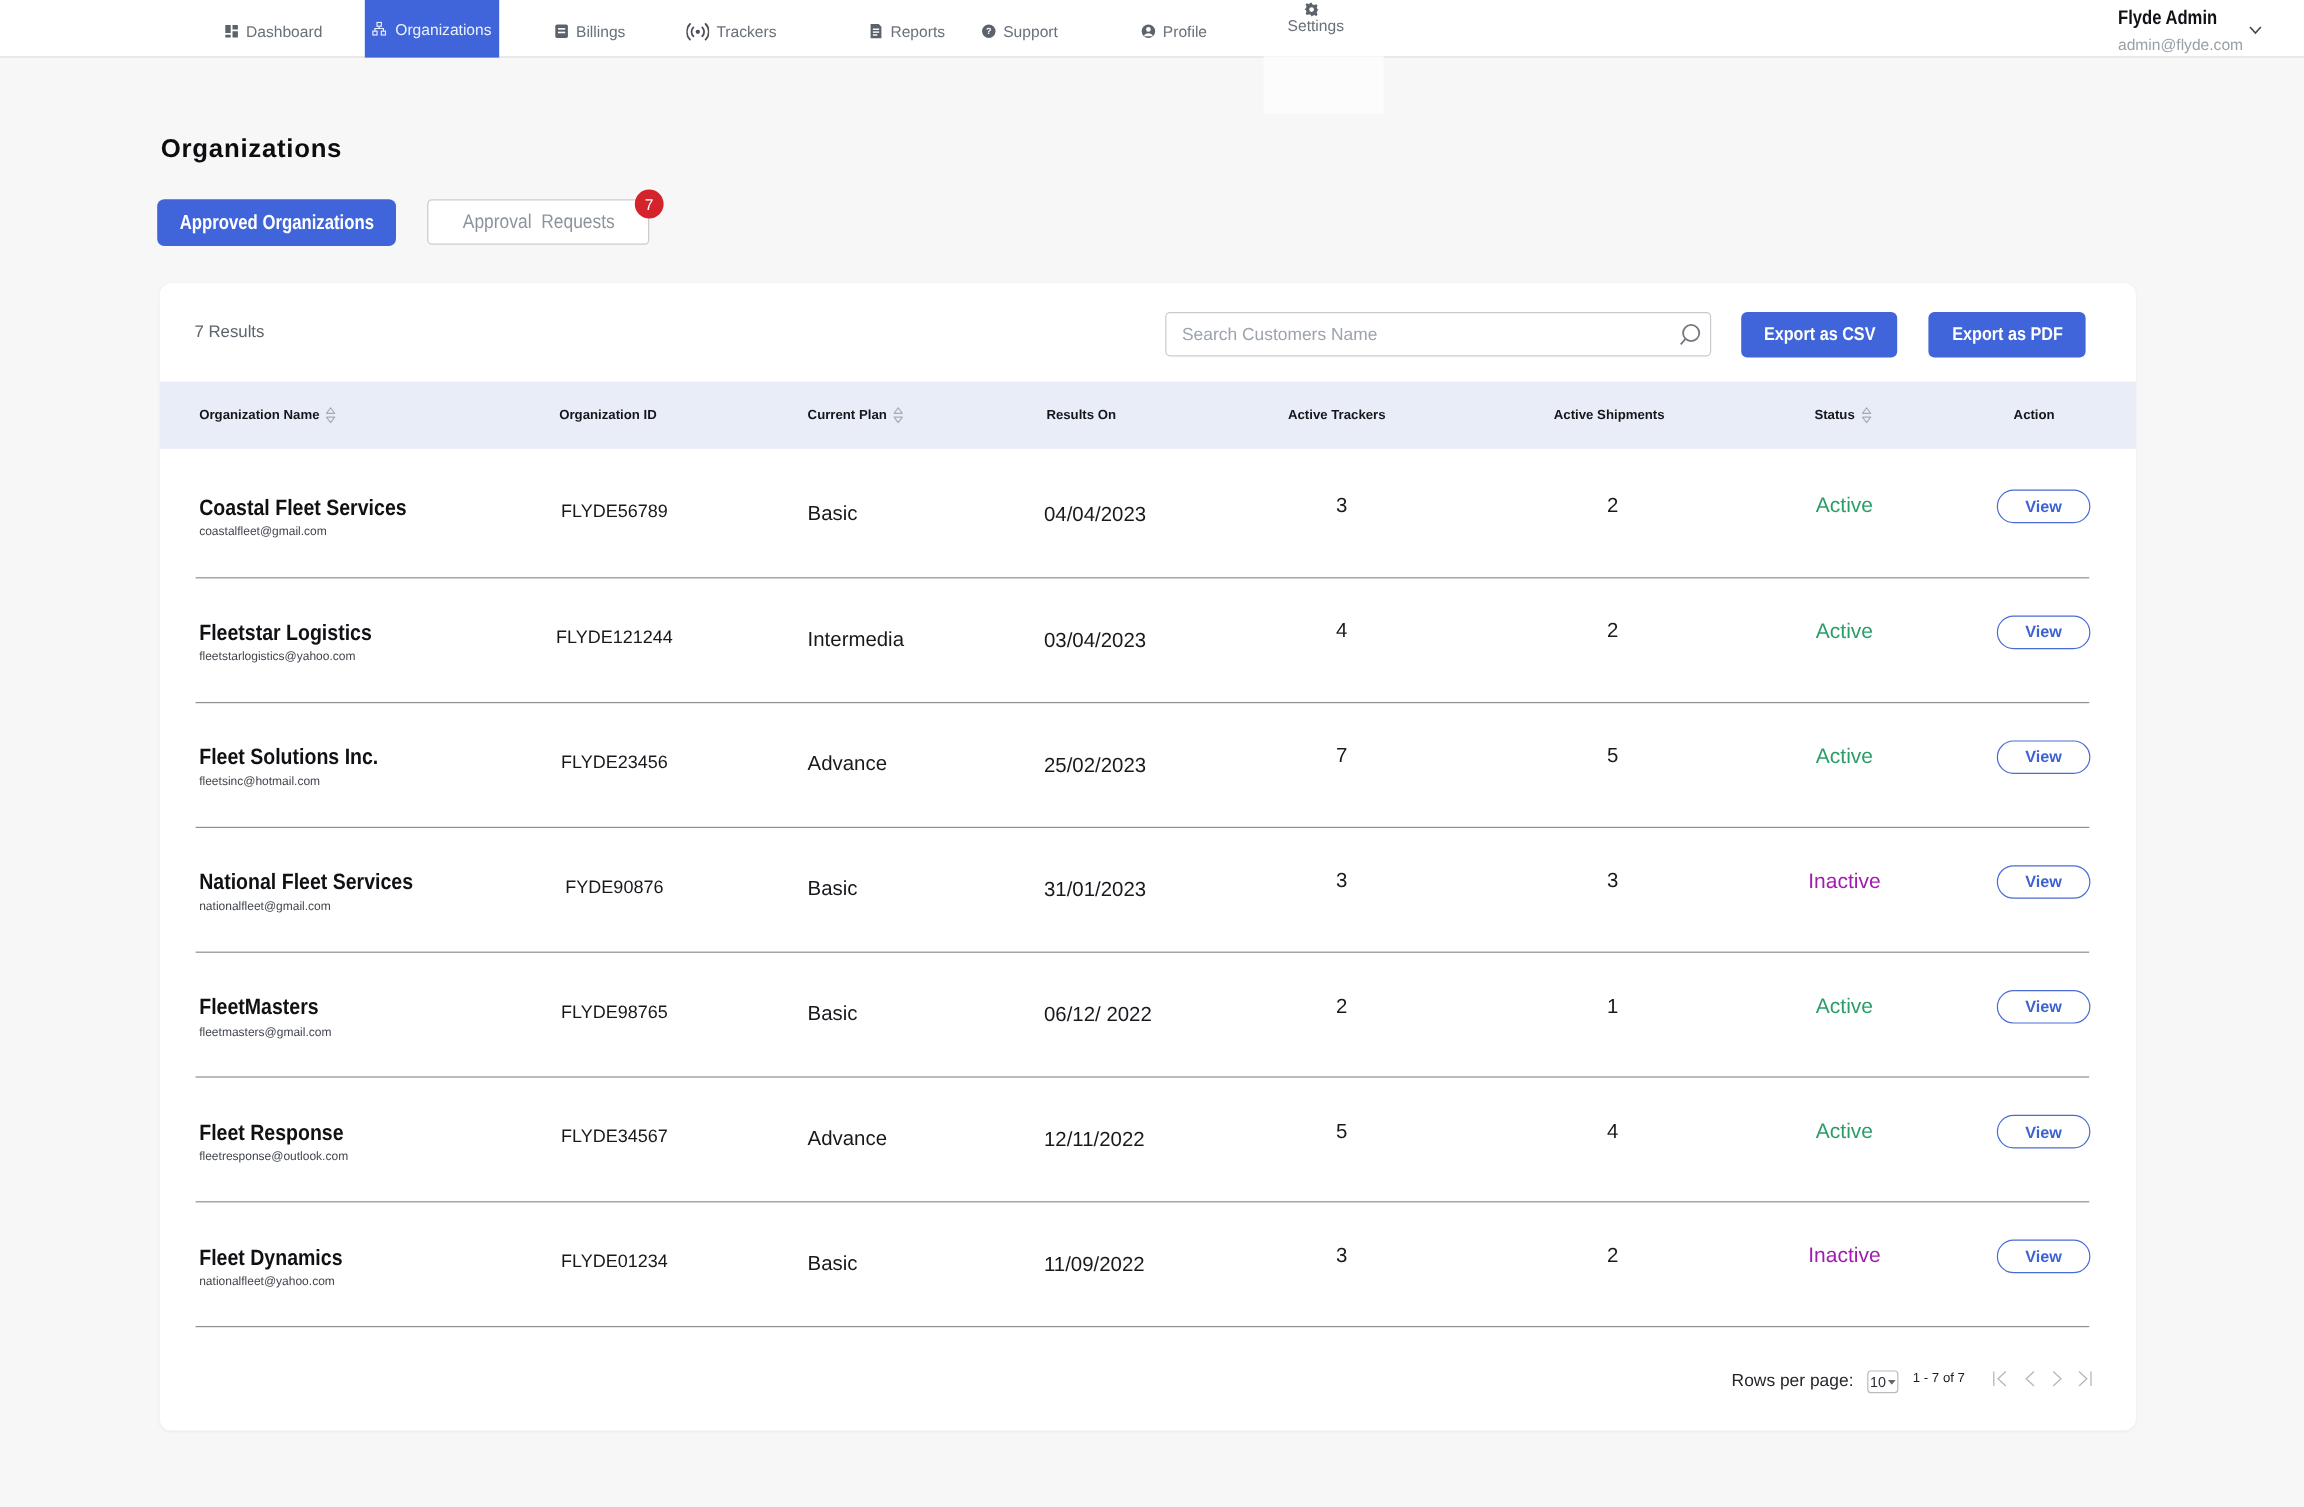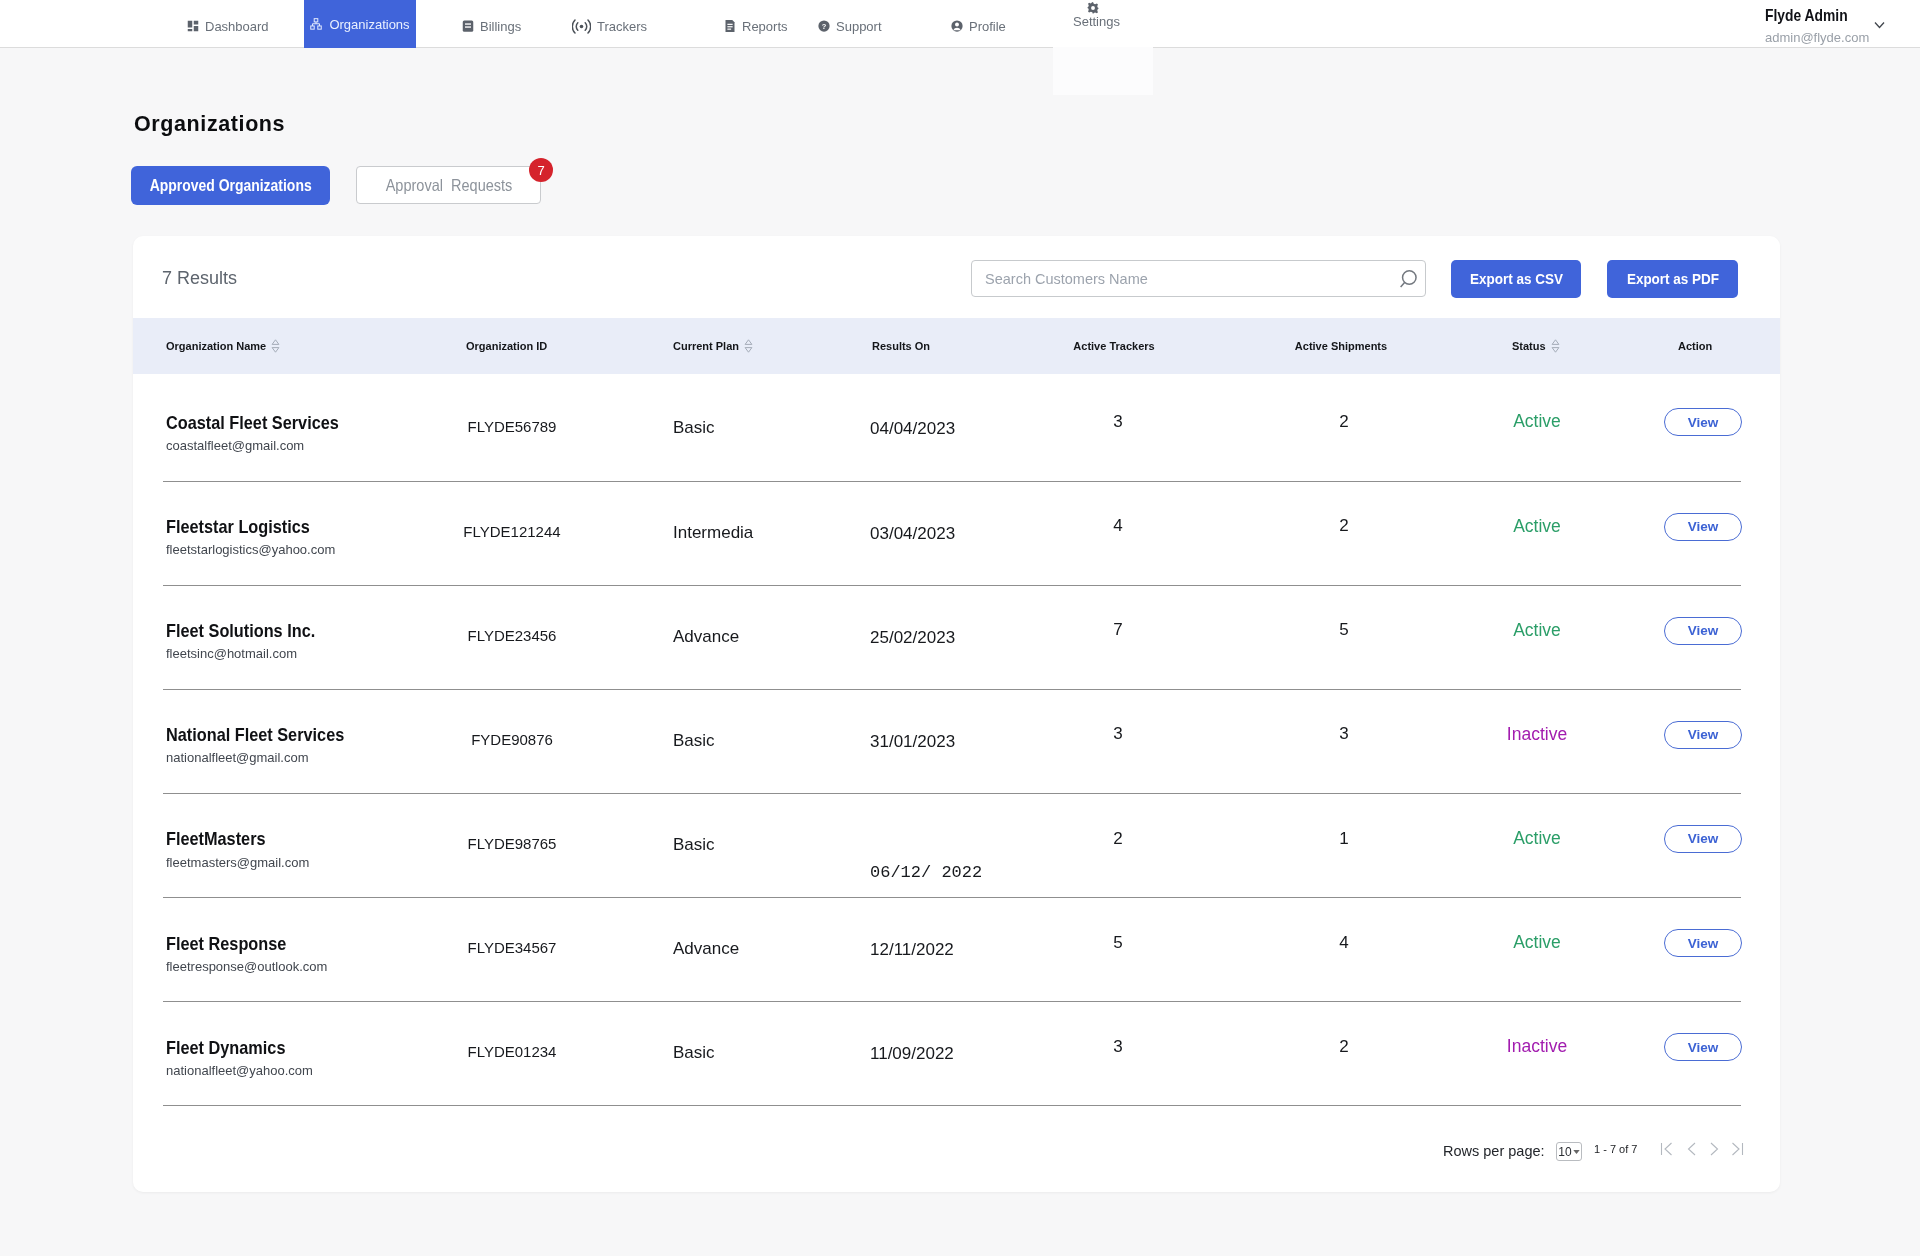--- a/index.html
+++ b/index.html
@@ -21,36 +21,36 @@
   
   #h1 { position:absolute; left:134px; top:112px; font-size:21.5px; font-weight:bold; color:#0c0d0f; letter-spacing:0.6px; }
   #tab1 { position:absolute; left:131px; top:166px; width:199px; height:39px; background:#4064da; border-radius:6px; color:#ffffff; display:flex; align-items:center; justify-content:center; }
   #tab1 span { font-size:17px; font-weight:bold; transform:scaleX(0.82); white-space:nowrap; }
   #tab2 { position:absolute; left:356px; top:166px; width:185px; height:38px; background:#ffffff; border:1px solid #c9cbce; border-radius:4px; color:#8d939b; display:flex; align-items:center; justify-content:center; }
   #tab2 span { font-size:16.5px; transform:scaleX(0.88); white-space:nowrap; }
   #badge { position:absolute; left:529px; top:158px; width:24px; height:24px; border-radius:50%; background:#d5232c; color:#fff; font-size:13px; display:flex; align-items:center; justify-content:center; }
 
   
   #card { position:absolute; left:133px; top:236px; width:1647px; height:956px; background:#ffffff; border-radius:10px; box-shadow:0 1px 3px rgba(0,0,0,0.05); }
-  #results { position:absolute; left:29px; top:32px; font-size:18px; color:#5d646d; }
+  #results { position:absolute; left:29px; top:32px; font-size:14px; color:#5d646d; }
   #search { position:absolute; left:838px; top:24px; width:455px; height:37px; border:1px solid #c7cacd; border-radius:4px; background:#fff; }
   #search .ph { position:absolute; left:13px; top:10px; font-size:14.5px; color:#9ca3ad; }
   
   .exbtn { position:absolute; top:24px; height:38px; background:#4064da; border-radius:5px; color:#ffffff; display:flex; align-items:center; justify-content:center; }
   .exbtn span { font-size:15.5px; font-weight:bold; transform:scaleX(0.87); white-space:nowrap; }
   #excsv { left:1318px; width:130px; }
   #expdf { left:1474px; width:131px; }
 
   
   #thead { position:absolute; left:0; top:82px; width:1647px; height:56px; background:#e9edf8; }
   .th { position:absolute; top:0; height:56px; display:flex; align-items:center; font-size:11px; font-weight:bold; color:#14161a; }
   .sorticon { margin-left:5px; }
   .row-line { position:absolute; left:30px; width:1578px; height:1px; background:#8f8f8f; }
   .nm { position:absolute; font-size:18.5px; font-weight:bold; color:#101114; left:33px; transform:scaleX(0.88); transform-origin:left center; white-space:nowrap; }
-  .em { position:absolute; font-size:13px; color:#41464e; left:33px; }
+  .em { position:absolute; font-size:10px; color:#41464e; left:33px; }
   .idv { position:absolute; font-size:15px; color:#17191d; width:200px; text-align:center; left:279px; }
   .plan { position:absolute; font-size:17px; color:#17191d; left:540px; }
   .date { position:absolute; font-size:17px; color:#17191d; left:737px; }
   .trk { position:absolute; font-size:17px; color:#17191d; width:100px; text-align:center; left:935px; }
   .shp { position:absolute; font-size:17px; color:#17191d; width:100px; text-align:center; left:1161px; }
   .st { position:absolute; font-size:17.5px; width:120px; text-align:center; left:1344px; }
   .st.a { color:#2b9e68; }
   .st.i { color:#a21caf; }
   .viewbtn { position:absolute; left:1531px; width:78px; height:28px; border:1.2px solid #4a6cd4; border-radius:14px; color:#3c62d4; font-size:13.5px; font-weight:bold; display:flex; align-items:center; justify-content:center; background:#fff; }
 
@@ -235,21 +235,21 @@
       <div class="date" style="top:495.7px;">31/01/2023</div>
       <div class="trk" style="top:488.3px;">3</div>
       <div class="shp" style="top:488.3px;">3</div>
       <div class="st i" style="top:487.7px;">Inactive</div>
       <div class="viewbtn" style="top:484.7px;">View</div>
       <div class="row-line" style="top:556.8px;"></div>
       <div class="nm" style="top:592.4px;">FleetMasters</div>
       <div class="em" style="top:618.6px;">fleetmasters@gmail.com</div>
       <div class="idv" style="top:598.9px;">FLYDE98765</div>
       <div class="plan" style="top:598.9px;">Basic</div>
-      <div class="date" style="top:627px;font-family:Liberation Mono, monospace;">06/12/ 2022</div>
+      <div class="date" style="top:600px;">06/12/ 2022</div>
       <div class="trk" style="top:592.5px;">2</div>
       <div class="shp" style="top:592.5px;">1</div>
       <div class="st a" style="top:591.9px;">Active</div>
       <div class="viewbtn" style="top:588.9px;">View</div>
       <div class="row-line" style="top:660.9px;"></div>
       <div class="nm" style="top:696.5px;">Fleet Response</div>
       <div class="em" style="top:722.7px;">fleetresponse@outlook.com</div>
       <div class="idv" style="top:703.0px;">FLYDE34567</div>
       <div class="plan" style="top:703.0px;">Advance</div>
       <div class="date" style="top:704.0px;">12/11/2022</div>

